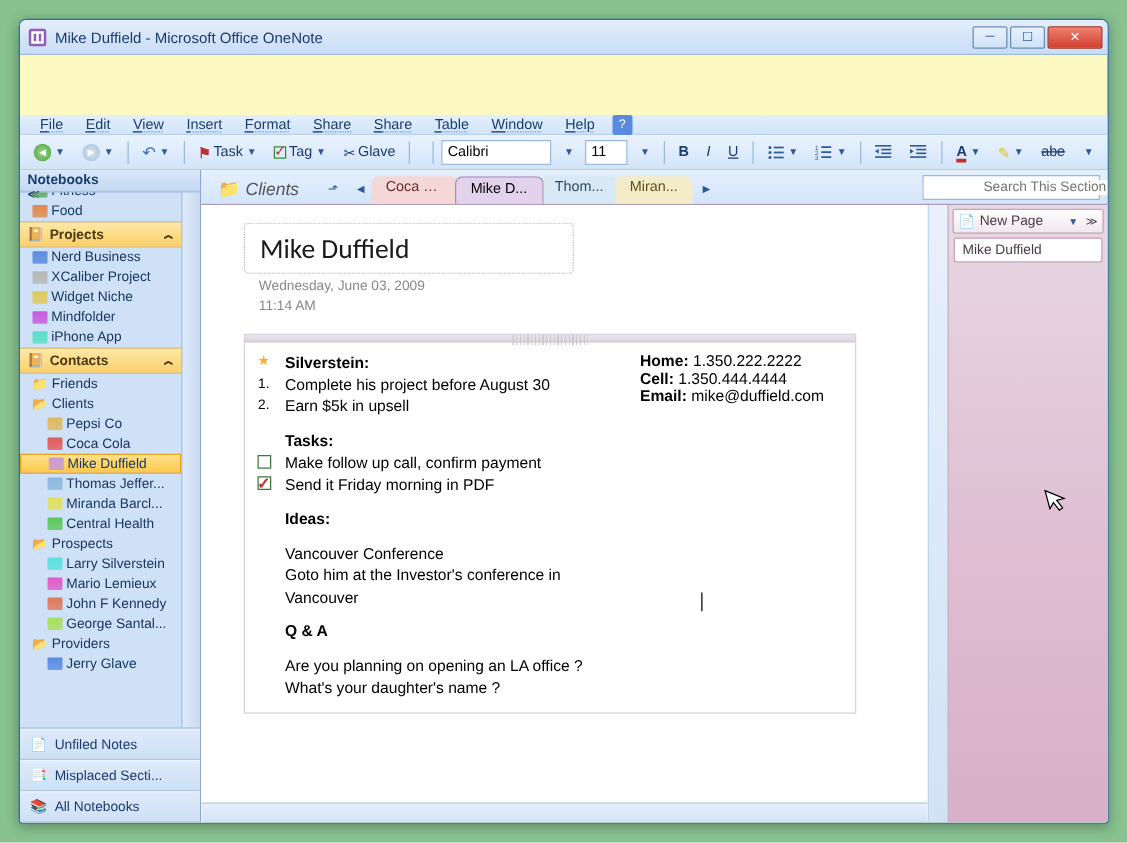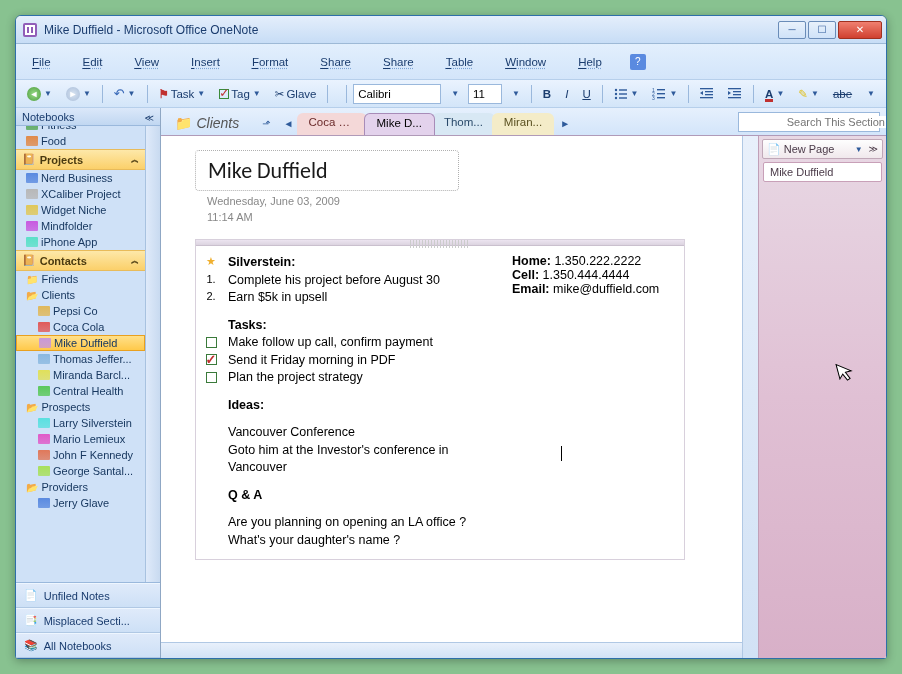--- a/index.html
+++ b/index.html
@@ -4,33 +4,33 @@
 <style>
 * { margin:0; padding:0; box-sizing:border-box; font-family:"Segoe UI",Tahoma,sans-serif; }
 body { background:#88c290; width:902px; height:674px; overflow:hidden; padding:15px; }
 .window { width:872px; height:644px; background:#fef9c3; border:1px solid #2e6fa8; border-radius:6px 6px 3px 3px; overflow:hidden; display:flex; flex-direction:column; box-shadow:0 2px 10px rgba(0,0,0,.3); }
 .titlebar { height:28px; background:linear-gradient(#e4eefb,#c7ddf6); display:flex; align-items:center; padding:0 4px; border-bottom:1px solid #9db9d6; }
 .titlebar-icon { width:16px; height:16px; margin:0 6px 0 2px; }
 .titlebar-title { font-size:12px; color:#1a3c6e; flex:1; }
 .winbtns { display:flex; gap:2px; }
 .winbtn { width:28px; height:18px; border:1px solid #6a8cb8; border-radius:2px; background:linear-gradient(#e8f1fb,#cfe2f8); display:flex; align-items:center; justify-content:center; font-size:10px; color:#2e5a9a; cursor:default; }
 .winbtn.close { width:44px; background:linear-gradient(#f08070,#d04030); color:#fff; border-color:#a03020; }
-.menubar { height:36px; background:linear-gradient(#e2effd,#d3e5fa); display:flex; align-items:center; padding:0 8px; gap:16px; border-bottom:1px solid #b6cfeb; font-size:11.5px; }
+.menubar { height:16px; background:linear-gradient(#e2effd,#d3e5fa); display:flex; align-items:center; padding:0 8px; gap:2px; border-bottom:1px solid #b6cfeb; font-size:11.5px;margin-top:48px; }
 .menuitem { padding:2px 8px; color:#1a3c6e; text-decoration:underline dotted #7aa3d4; text-underline-offset:2px; cursor:default; }
 .menuitem:first-letter { text-decoration:underline; }
 .toolbar { height:28px; background:linear-gradient(#eaf3fe,#d3e5f9); display:flex; align-items:center; padding:0 6px; gap:4px; border-bottom:1px solid #b6cfeb; font-size:11.5px; color:#1a3c6e; }
 .tool-sep { width:1px; height:18px; background:#9ab8dc; margin:0 2px; }
 .tool-btn { height:22px; padding:0 4px; display:flex; align-items:center; gap:2px; border:1px solid transparent; border-radius:2px; cursor:default; }
 .dd { font-size:8px; color:#2e5a9a; margin-left:1px; }
 .fontbox { height:20px; background:#fff; border:1px solid #9ab8dc; font-size:11.5px; padding:0 4px; }
 .fontname { width:88px; }
 .fontsize { width:34px; }
 .content { flex:1; display:flex; overflow:hidden; background:#f0f6ff; }
 .nav { width:145px; background:#cfe1f7; display:flex; flex-direction:column; font-size:11px; border-right:1px solid #8fa7c4; }
-.nav-header { height:18px; background:linear-gradient(#dbe8fa,#c1d7f1); padding:2px 6px; font-weight:normal; color:#1a3c6e; border-bottom:1px solid #9ab8dc; display:flex; justify-content:space-between; align-items:flex-end; }
+.nav-header { height:18px; background:linear-gradient(#dbe8fa,#c1d7f1); padding:2px 6px; font-weight:bold; color:#1a3c6e; border-bottom:1px solid #9ab8dc; display:flex; justify-content:space-between; align-items:flex-start;flex-direction:column; }
 .nav-body { flex:1; overflow:hidden; display:flex; }
 .nav-list { flex:1; overflow:hidden; }
 .nav-scroll { width:15px; background:linear-gradient(90deg,#dfeafa,#c8daf0); border-left:1px solid #a8c2e0; }
 .nav-section { background:linear-gradient(#fde8a9,#fbd06a); border-top:1px solid #e8bb5a; border-bottom:1px solid #e8bb5a; padding:3px 6px; font-weight:bold; color:#4a3a10; display:flex; align-items:center; gap:4px; }
 .nav-section .chev { margin-left:auto; font-size:8px; }
 .nav-item { padding:2px 4px 2px 18px; display:flex; align-items:center; gap:3px; color:#183860; cursor:default; white-space:nowrap; overflow:hidden; text-overflow:ellipsis; }
 .nav-item.d1 { padding-left:10px; }
 .nav-item.d2 { padding-left:22px; }
 .nav-item.sel { background:linear-gradient(#ffe08a,#ffc94a); border:1px solid #e8a020; padding-top:1px; padding-bottom:1px; }
 .tag { width:12px; height:10px; border-radius:1px; flex-shrink:0; }
@@ -373,24 +373,20 @@
                         <span class="bold">Tasks:</span>
                       </div>
                 <div class="note-row">
                         <span class="gutter"><span class="chk"></span></span>
                         <span>Make follow up call, confirm payment</span>
                       </div>
                 <div class="note-row">
                         <span class="gutter"><span class="chk done"></span></span>
                         <span>Send it Friday morning in PDF</span>
                       </div>
-                <div class="note-row">
-                        <span class="gutter"><span class="chk"></span></span>
-                        <span>Plan the project strategy</span>
-                      </div>
                 <div style="height:10px;"></div>
                 <div class="note-row">
                         <span class="gutter"></span>
                         <span class="bold">Ideas:</span>
                       </div>
                 <div style="height:10px;"></div>
                 <div class="note-row">
                         <span class="gutter"></span>
                         <span>Vancouver Conference</span>
                       </div>

